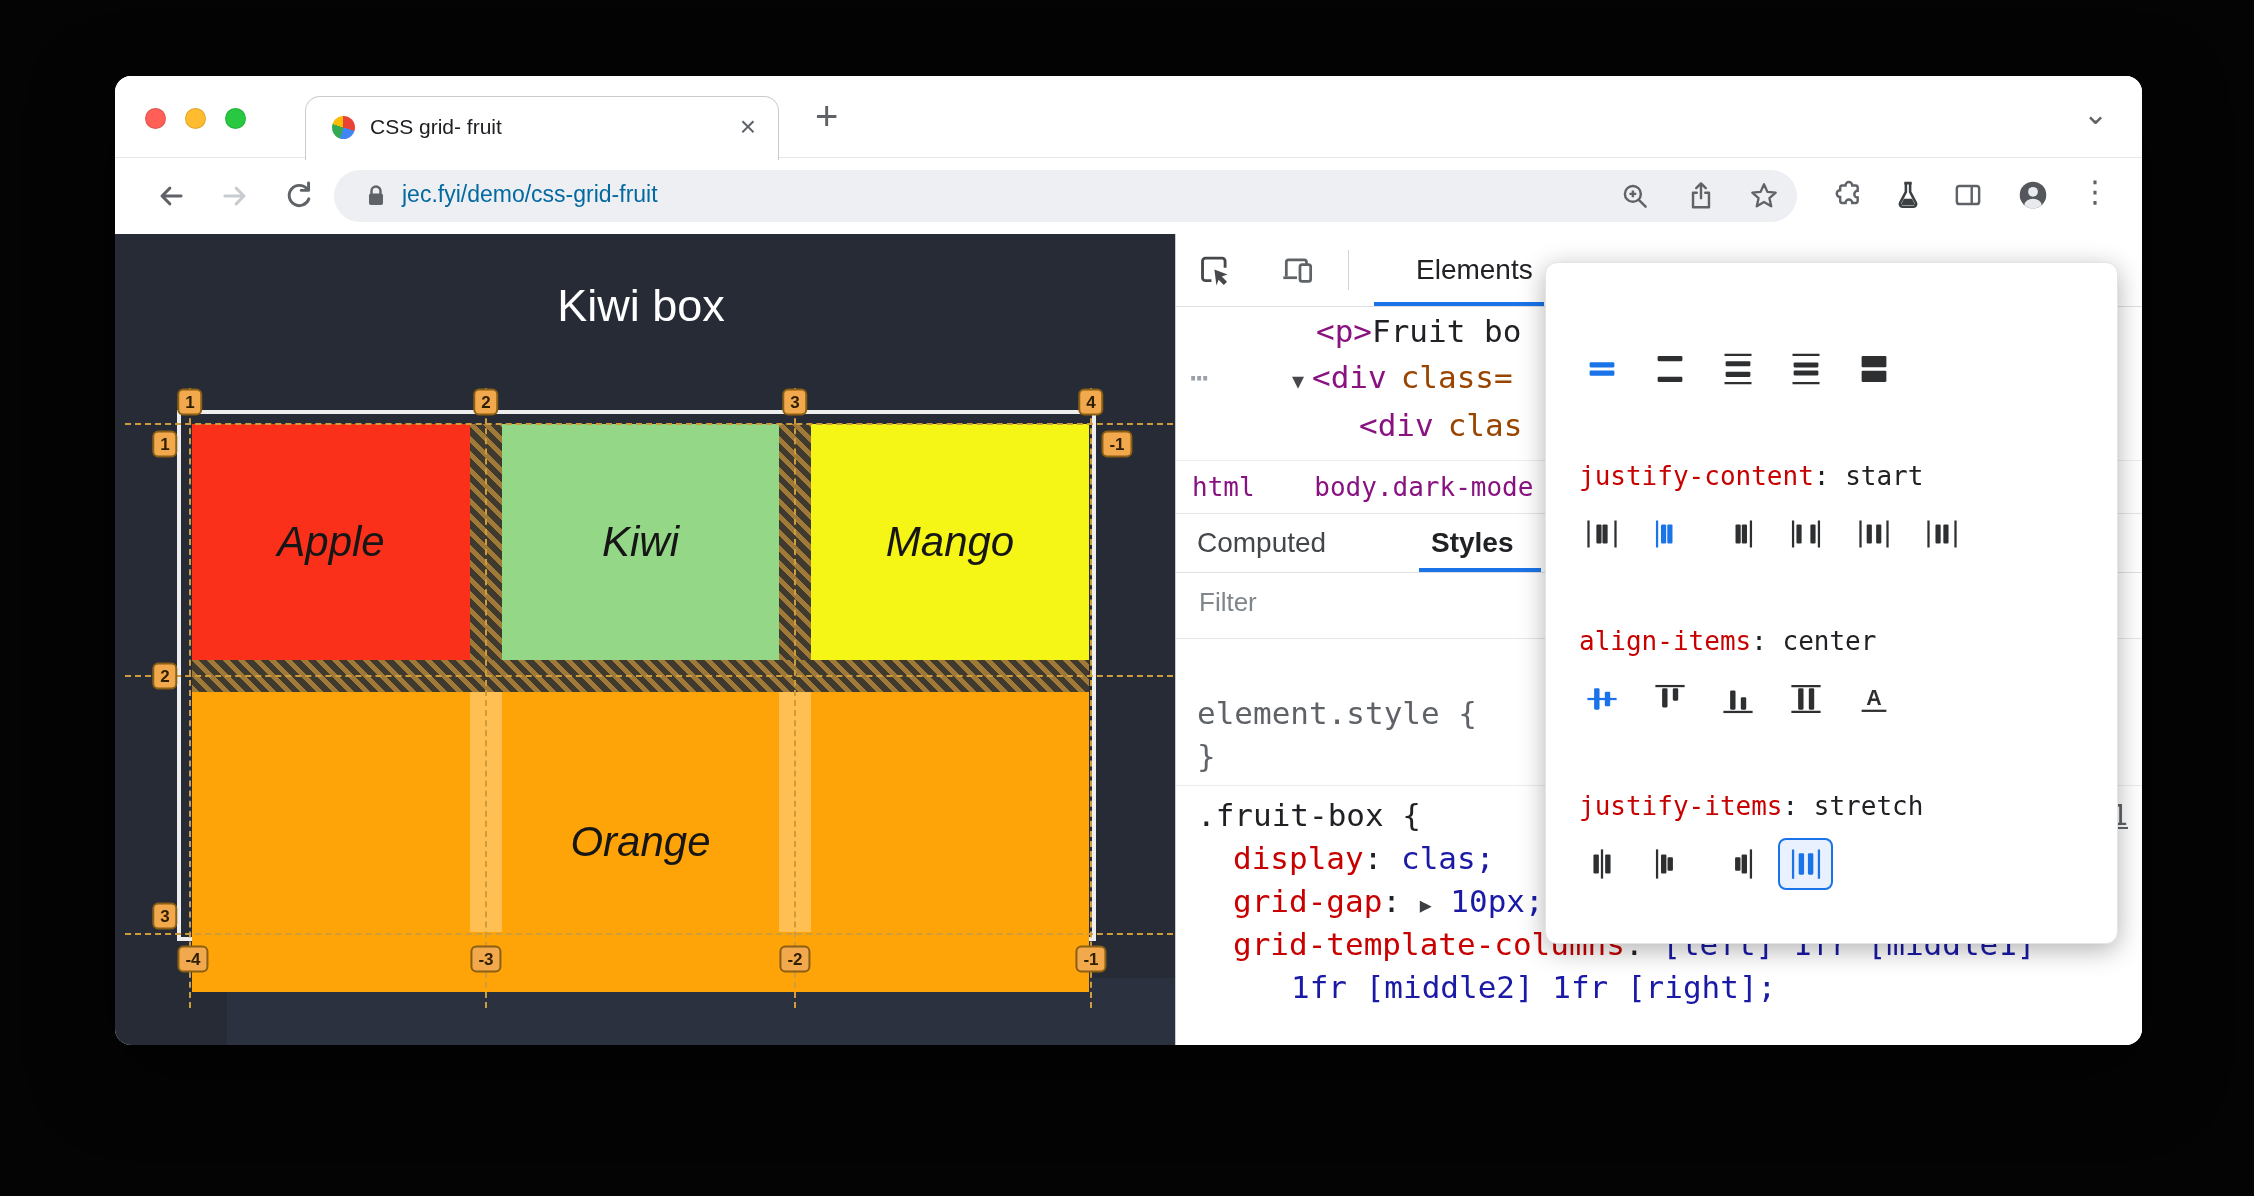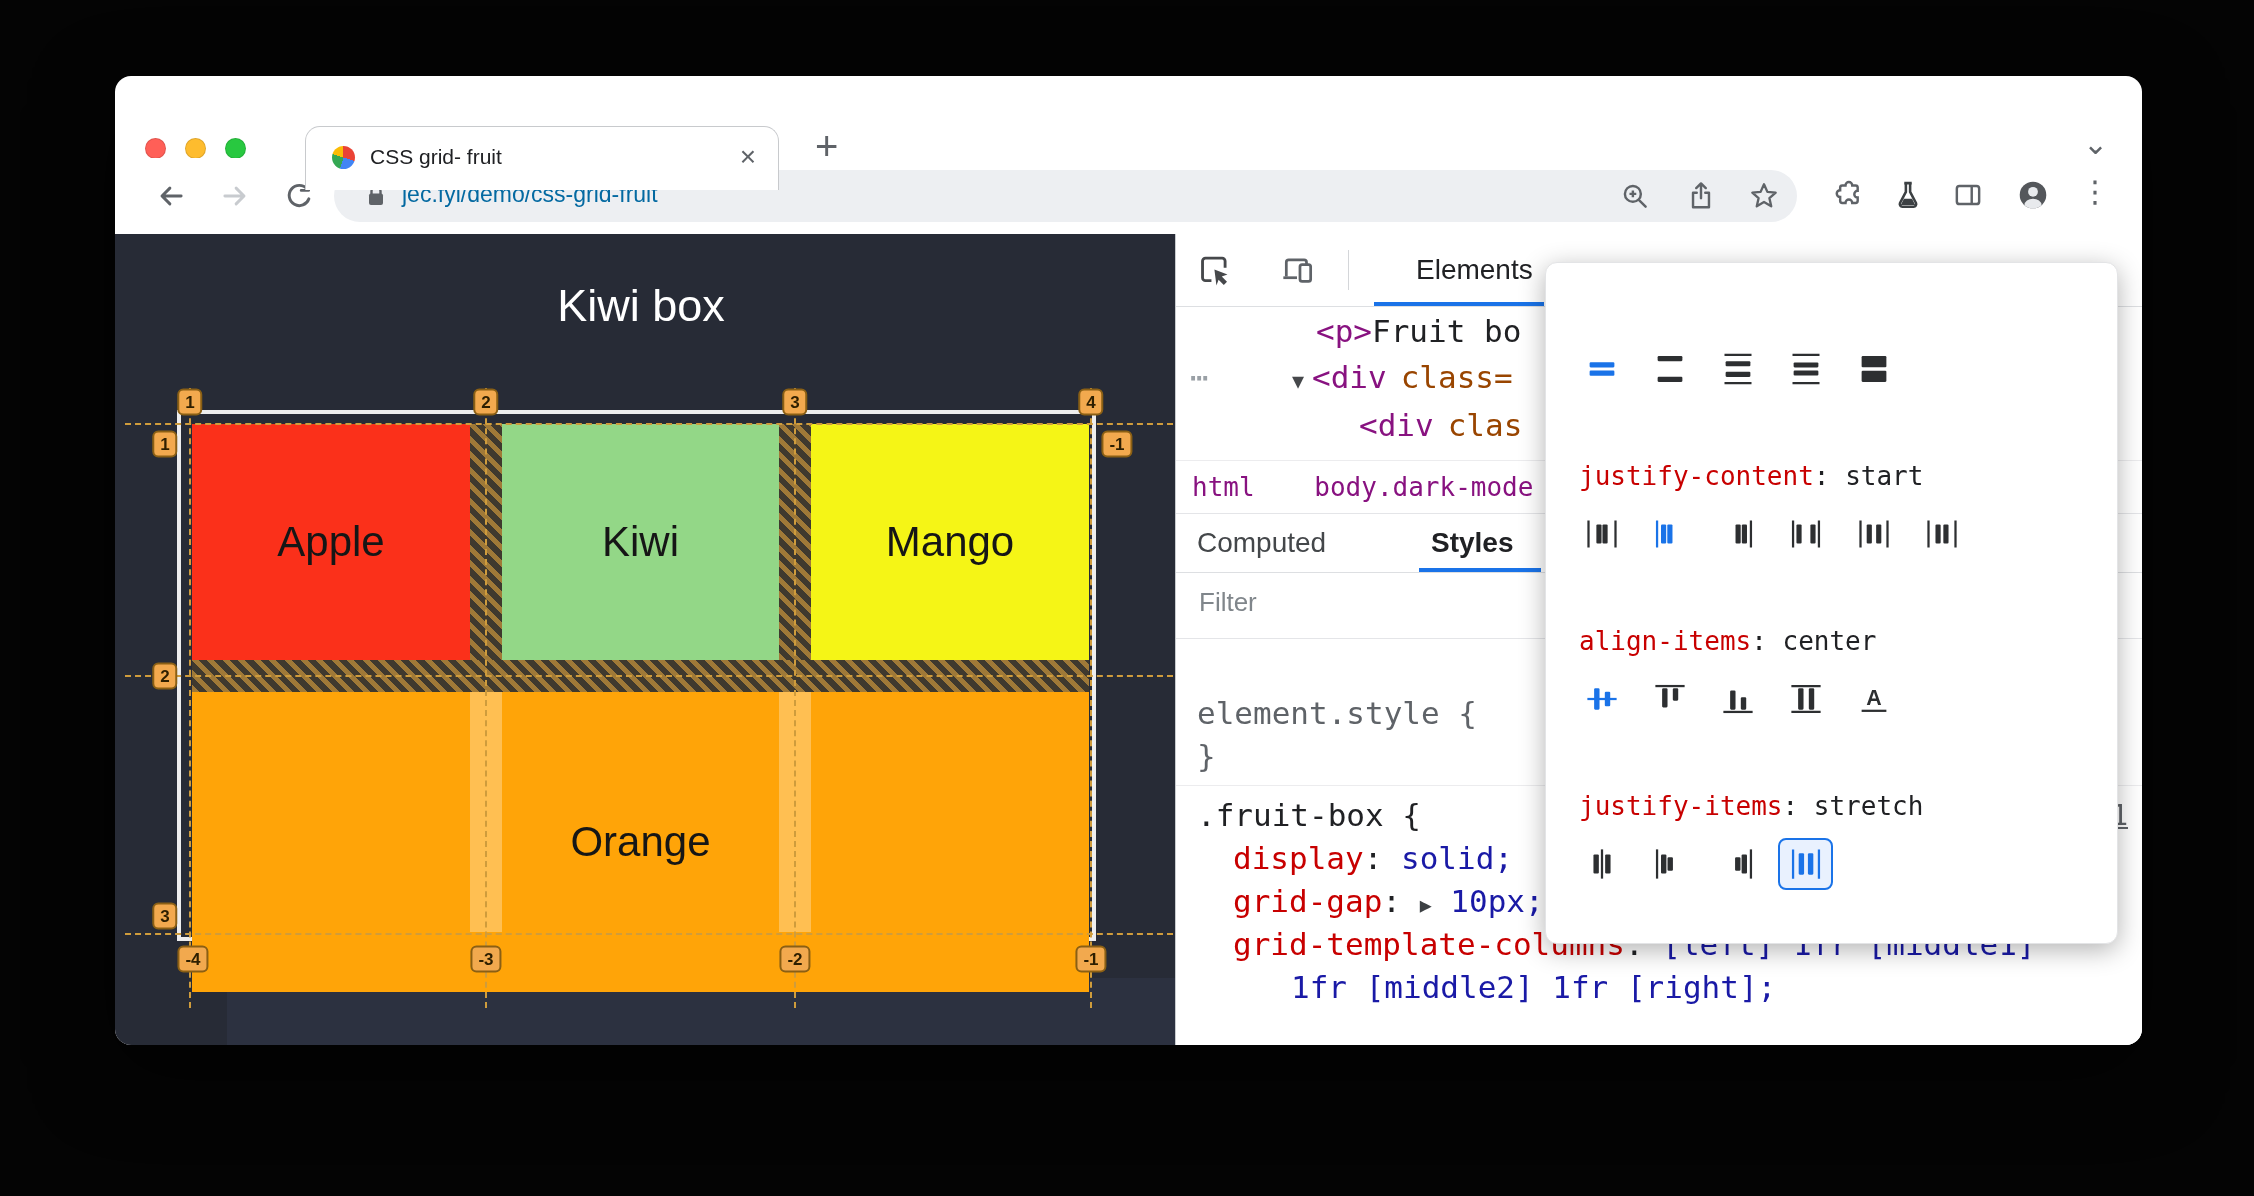--- a/index.html
+++ b/index.html
@@ -2,21 +2,21 @@
 <html><head>
 <meta charset="utf-8">
 <style>
   html,body{margin:0;padding:0;background:#000;}
   .stage{position:relative;width:2254px;height:1196px;background:#040404;overflow:hidden;
          font-family:"Liberation Sans",sans-serif;}
   .window{position:absolute;left:115px;top:76px;width:2027px;height:969px;background:#fff;
           border-radius:16px;overflow:hidden;box-shadow:0 25px 80px rgba(0,0,0,.65);}
 
   
-  .tabstrip{position:absolute;left:0;top:0;width:100%;height:82px;background:#fff;margin-top:30px;}
+  .tabstrip{position:absolute;left:0;top:0;width:100%;height:82px;background:#fff;}
   .tabstrip .strip-line{position:absolute;left:0;bottom:0;width:100%;height:1px;background:#e6e7ea;}
   .tl{position:absolute;top:32px;width:19px;height:19px;border-radius:50%;border:1px solid rgba(0,0,0,.12);}
   .tl.red{left:30px;background:#ff5f57}.tl.yellow{left:70px;background:#febc2e}.tl.green{left:110px;background:#28c840}
   .tab{position:absolute;left:190px;top:20px;width:472px;height:63px;background:#fff;
        border:1.5px solid #c8cacd;border-bottom:none;border-radius:15px 15px 0 0;z-index:2;}
   .favicon{position:absolute;left:26px;top:19px;width:23px;height:23px;border-radius:50%;
            background:conic-gradient(#ea4335 0 30%,#4285f4 30% 55%,#34a853 55% 80%,#fbbc05 80% 100%);}
   .tab-title{position:absolute;left:64px;top:18px;font-size:21px;color:#202124;white-space:nowrap;}
   .tab-close{position:absolute;right:22px;top:12px;font-size:28px;color:#5f6368;line-height:36px;}
   .newtab{position:absolute;left:700px;top:18px;font-size:40px;color:#5f6368;font-weight:300;line-height:44px;}
@@ -33,21 +33,21 @@
 
   
   .content{position:absolute;left:0;top:158px;width:2027px;height:811px;}
 
   
   .pagearea{position:absolute;left:0;top:0;width:1060px;height:811px;background:#272b36;overflow:hidden;}
   .page-title{position:absolute;left:0;top:46px;width:1052px;text-align:center;font-size:45px;
               color:#fff;font-weight:500;}
   .bottom-panel{position:absolute;left:112px;top:744px;width:948px;height:67px;background:#2c3140;}
   .gframe{position:absolute;left:62px;top:176px;width:919px;height:531px;border:4px solid #eee;box-sizing:border-box;}
-  .cell{position:absolute;display:flex;align-items:center;justify-content:center;font-size:42px;color:#161616;}
+  .cell{position:absolute;display:flex;align-items:center;justify-content:center;font-size:42px;color:#161616;font-style:italic;}
   .cell-apple{left:77px;top:190px;width:278px;height:236px;background:#fb301a;}
   .cell-kiwi{left:387px;top:190px;width:277px;height:236px;background:#93d787;}
   .cell-mango{left:696px;top:190px;width:278px;height:236px;background:#f5f516;}
   .cell-orange{left:77px;top:458px;width:897px;height:300px;background:#ffa408;}
   .hatch{position:absolute;background-color:rgba(120,90,30,.30);
          background-image:repeating-linear-gradient(45deg,rgba(224,164,62,.6) 0 5px,rgba(0,0,0,0) 5px 11px);}
   .hatch.g1{left:355px;top:190px;width:32px;height:236px;}
   .hatch.g2{left:664px;top:190px;width:32px;height:236px;}
   .hatch.g3{left:77px;top:426px;width:897px;height:32px;}
   .tint{position:absolute;background:rgba(255,255,255,.30);}
@@ -308,21 +308,21 @@
         </div>
 
         <div class="stylespane mono">
           <div class="sline" style="top:54px"><span class="sel-gray">element.style</span><span class="sel-gray"> </span><span class="sel-gray">{</span></div>
           <div class="sline" style="top:97px"><span class="sel-gray">}</span></div>
           <div class="rule-div"></div>
 
           <div class="sline" style="top:156px"><span class="punct">.fruit-box</span><span class="punct"> </span><span class="punct">{</span></div>
           <div class="src-link">1</div>
 
-          <div class="sline" style="top:199px;left:57px"><span class="prop">display</span><span class="punct">: </span><span class="val">solid;</span></div>
+          <div class="sline" style="top:199px;left:57px"><span class="prop">display</span><span class="punct">: </span><span class="val">clas;</span></div>
 
           <div class="sline" style="top:242px;left:57px"><span class="prop">grid-gap</span><span class="punct">: </span><span class="sh-arrow">▶</span><span class="punct"> </span><span class="val">10px;</span></div>
 
           <div class="sline" style="top:285px;left:57px"><span class="prop">grid-template-columns</span><span class="punct">: </span><span class="val">[left] 1fr [middle1]</span></div>
           <div class="sline" style="top:328px;left:115px"><span class="val">1fr [middle2] 1fr [right];</span></div>
 
         </div>
       </div>
     </div>
 

